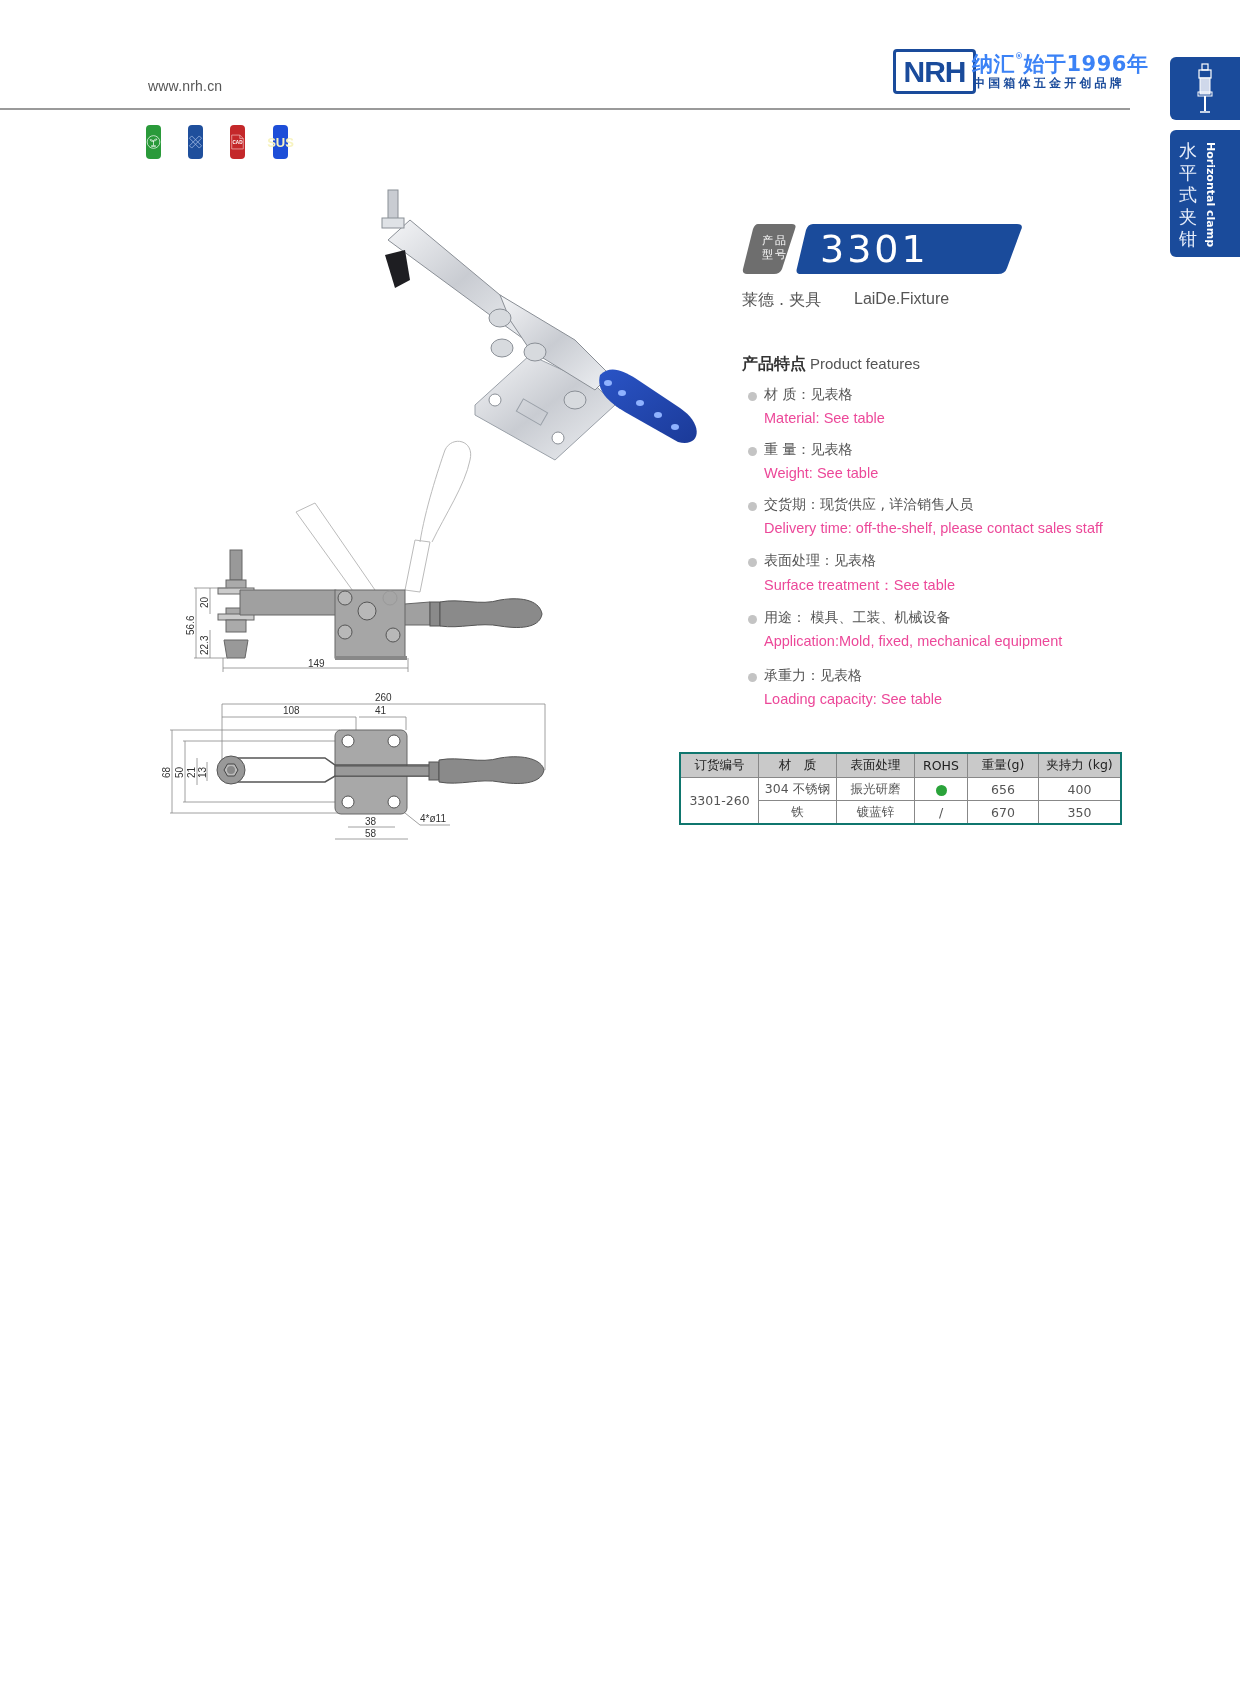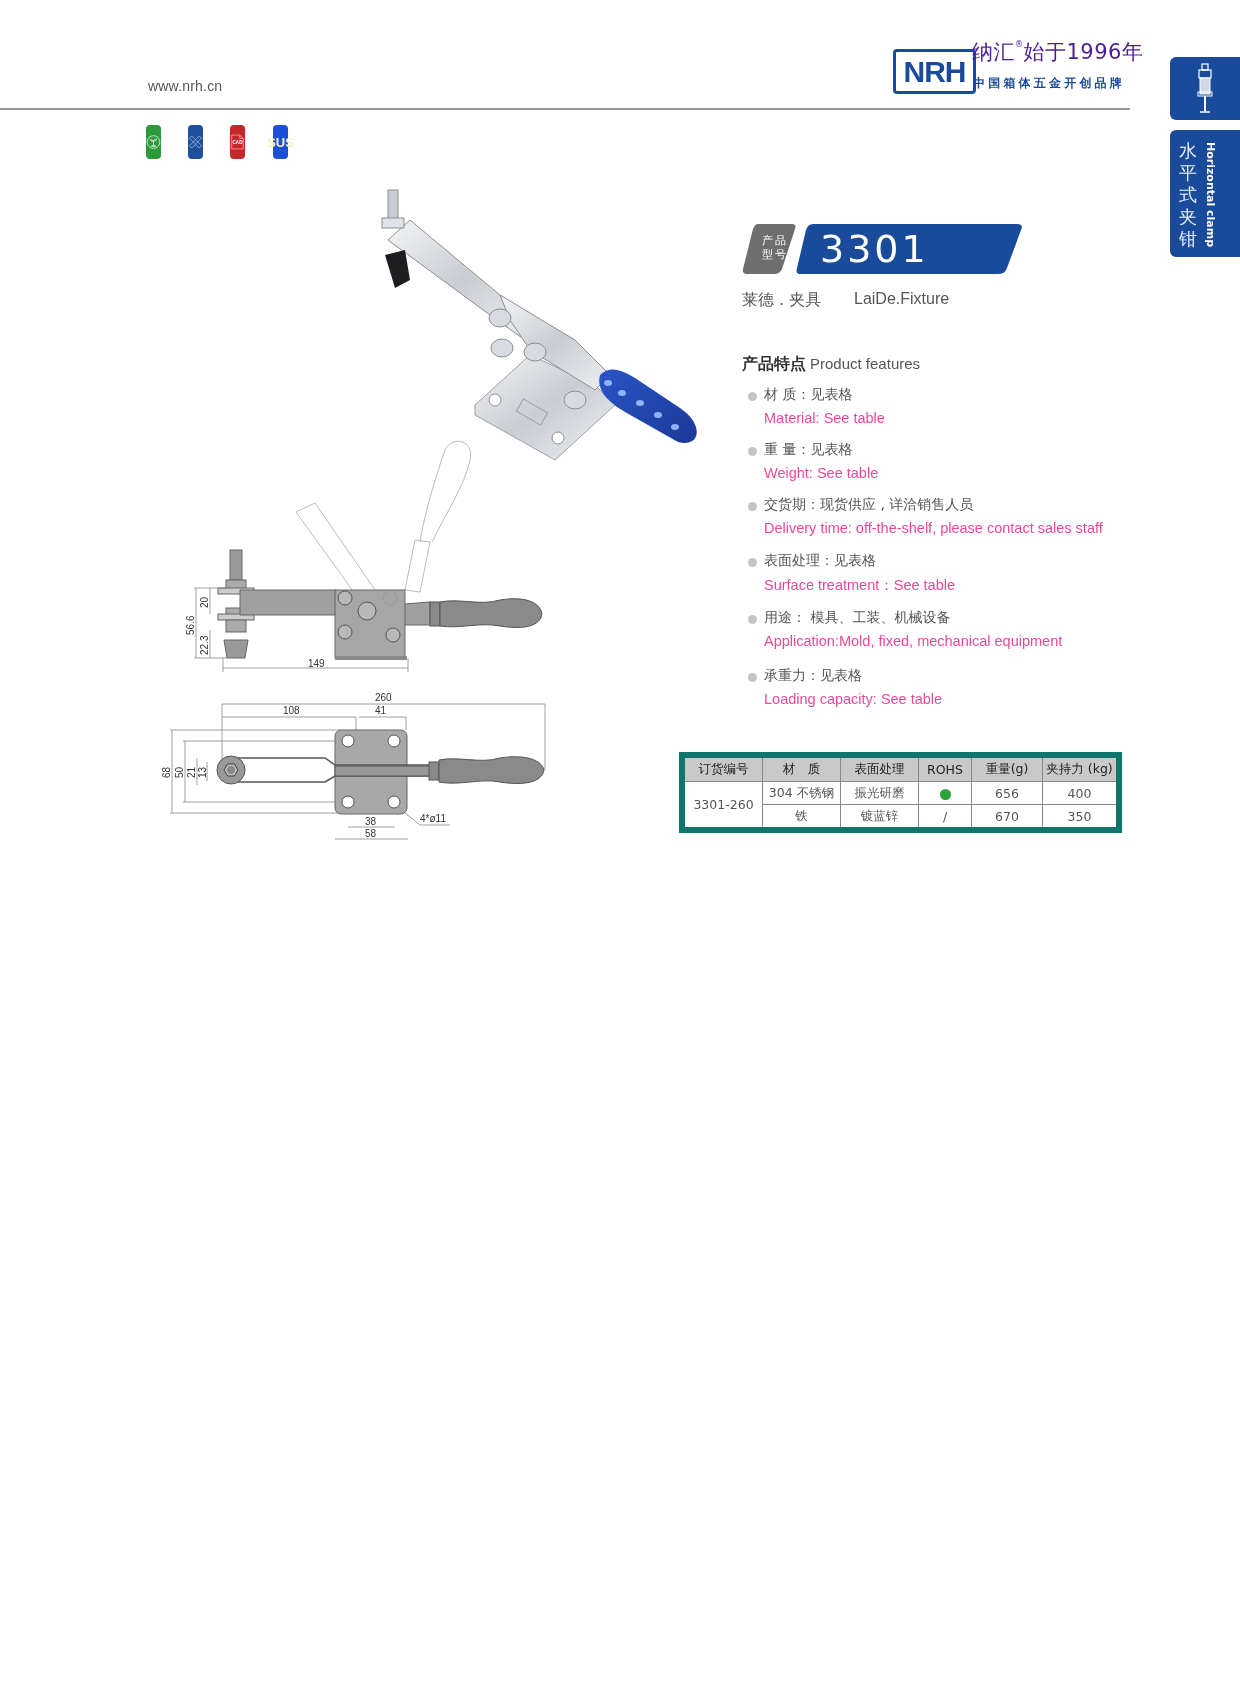--- a/index.html
+++ b/index.html
@@ -7,21 +7,21 @@
          font-family:"DejaVu Sans","Liberation Sans",sans-serif; color:#444; }
   .abs { position:absolute; }
 
   
   .site-url { left:148px; top:70px; font-size:14px; color:#555; font-family:"Liberation Sans",sans-serif; letter-spacing:0.2px;margin-top:8px; }
   .header-rule { left:0; top:108px; width:1130px; height:2px; background:#9a9a9a; }
 
   .nrh-logo { left:880px; top:49px; width:77px; height:39px; border:3px solid #1a4b9b; border-radius:4px;
               display:flex; align-items:center; justify-content:center; color:#1a4b9b;
               font-family:"Liberation Sans",sans-serif; font-weight:bold; font-size:30px; letter-spacing:-1px;margin-left:13px; }
-  .brand-line1 { left:972px; top:38px; font-size:21px; font-weight:normal; color:#4c1d95; white-space:nowrap; letter-spacing:0.5px; }
+  .brand-line1 { left:972px; top:50px; font-size:21px; font-weight:bold; color:#3b82f6; white-space:nowrap; letter-spacing:0.5px; }
   .brand-line1 sup { font-size:8px; vertical-align:top; position:relative; top:2px; }
   .brand-line2 { left:973px; top:75px; font-size:12px; font-weight:bold; color:#1a4b9b; letter-spacing:3.2px; white-space:nowrap;text-align:right; }
 
   
   .side-tab-icon { left:1170px; top:57px; width:70px; height:63px; background:#1a4b9b; border-radius:6px 0 0 6px;
                    display:flex; align-items:center; justify-content:center; }
   .side-tab-label { left:1170px; top:130px; width:90px; height:127px; background:#1a4b9b; border-radius:6px 0 0 6px; }
   .side-tab-label .zh { position:absolute; left:8px; top:10px; width:20px; color:#e8eefa; font-size:18px; line-height:22px; text-align:center; }
   .side-tab-label .en { position:absolute; left:34px; top:12px; color:#fff; font-size:11px; font-weight:bold;
                         writing-mode:vertical-rl; white-space:nowrap; }
@@ -49,21 +49,21 @@
   .feature { left:748px; white-space:nowrap; }
   .feature .dot { position:absolute; left:0; top:6px; width:9px; height:9px; border-radius:50%; background:#c4c4c4; }
   .feature .zh { position:absolute; left:16px; top:0; font-size:14px; color:#555; }
   .feature .en { position:absolute; left:16px; top:24px; font-size:14.5px; color:#ec4899; font-family:"Liberation Sans",sans-serif; }
 
   
   .spec-table { left:679px; top:752px; width:443px; border-collapse:collapse; font-size:12.5px; color:#555; }
   .spec-table td, .spec-table th { border:1px solid #888; text-align:center; padding:0; }
   .spec-table th { background:#c9c9c9; color:#222; font-weight:normal; height:23px; font-size:12.5px; }
   .spec-table td { height:22px; }
-  .spec-table { border:6px solid #0f766e; }
+  .spec-table { border:2px solid #0f766e; }
   .rohs-dot { display:inline-block; width:11px; height:11px; border-radius:50%; background:#2aa33a; vertical-align:middle; }
 
   
   .dim { font-family:"Liberation Sans",sans-serif; font-size:10px; fill:#333; }
 </style>
 </head>
 <body>
 
 <div class="abs site-url">www.nrh.cn</div>
 <div class="abs header-rule"></div>

